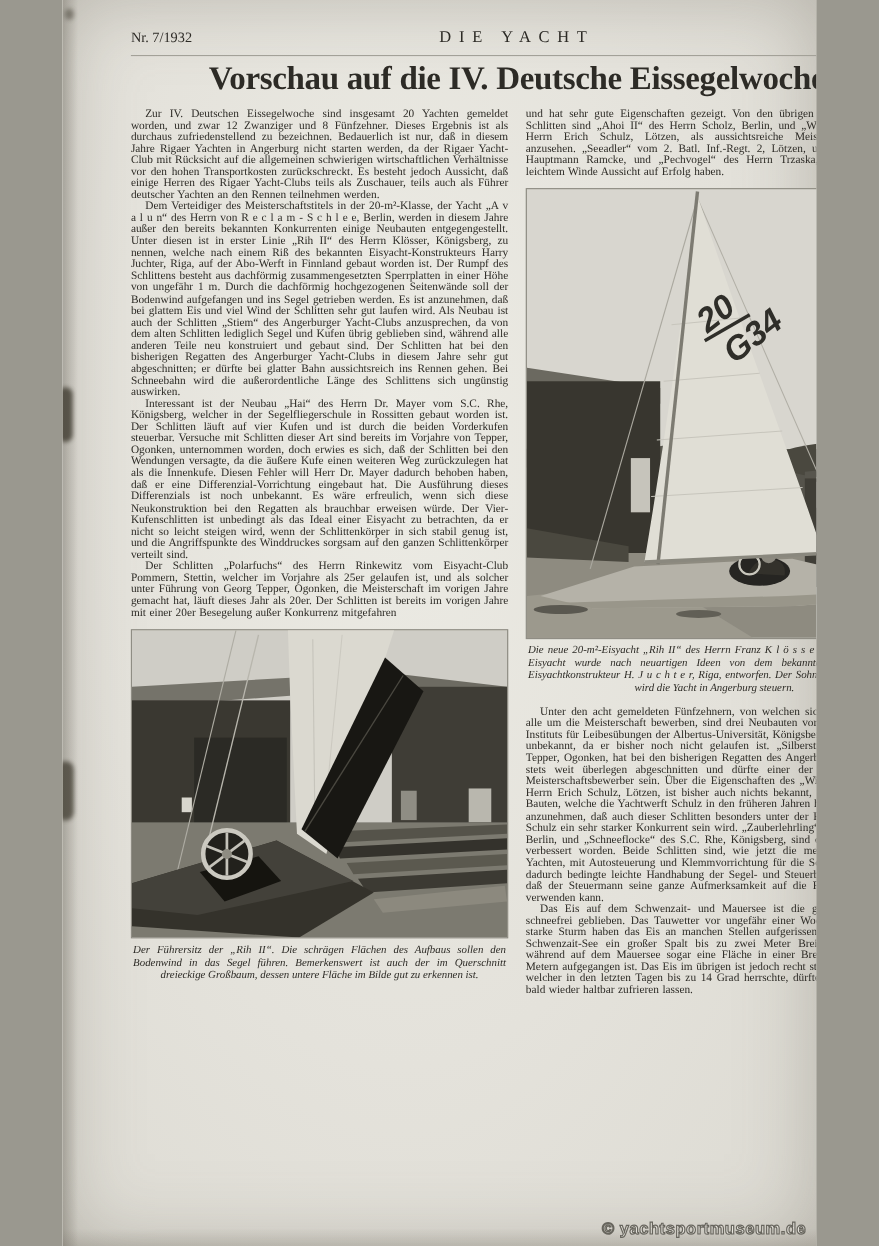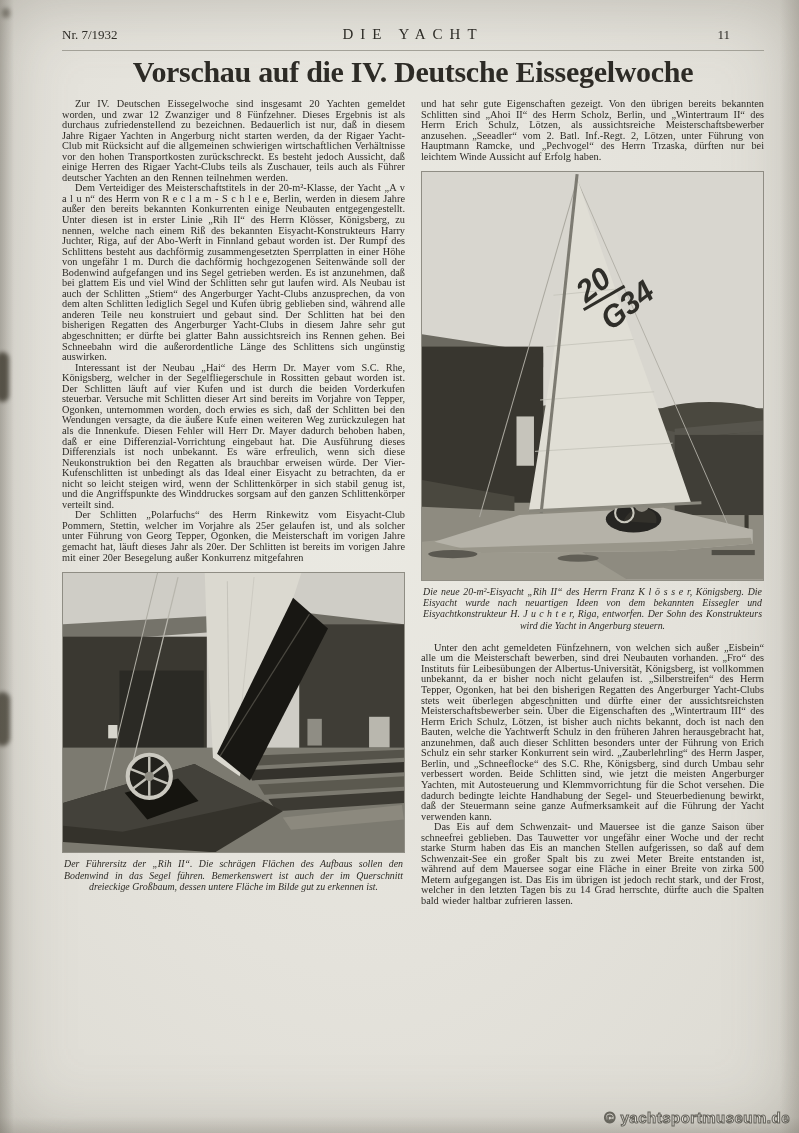--- a/index.html
+++ b/index.html
@@ -1,16 +1,16 @@
 <!DOCTYPE html>
 <html lang="de"><head>
 <meta charset="utf-8">
 <style>
   html,body{margin:0;padding:0;background:#9a988f;}
-  .page{position:relative;width:799px;height:1133px;margin:0 auto;overflow:hidden;
+  .page{position:relative;width:685px;height:1133px;margin:0 auto;overflow:hidden;
         background:#e6e4dd;
         background-image:radial-gradient(ellipse at 45% 35%, #ecebe4 0%, #e4e2db 55%, #dcdad2 100%);
         box-shadow:inset 0 0 70px rgba(110,104,92,.35);
         font-family:"Liberation Serif", serif;color:#2d2b26;}
   .edge-overlay{position:absolute;inset:0;pointer-events:none;
         background:linear-gradient(90deg, rgba(80,75,64,.30) 0px, rgba(80,75,64,0) 14px,
                    rgba(80,75,64,0) 780px, rgba(100,94,82,.22) 799px),
                    linear-gradient(0deg, rgba(90,84,72,.18) 0px, rgba(90,84,72,0) 16px);}
   .smudge{position:absolute;background:#433f34;filter:blur(2px);border-radius:8px;}
   .smudge.a{left:-4px;top:352px;width:13px;height:50px;opacity:.85;}

